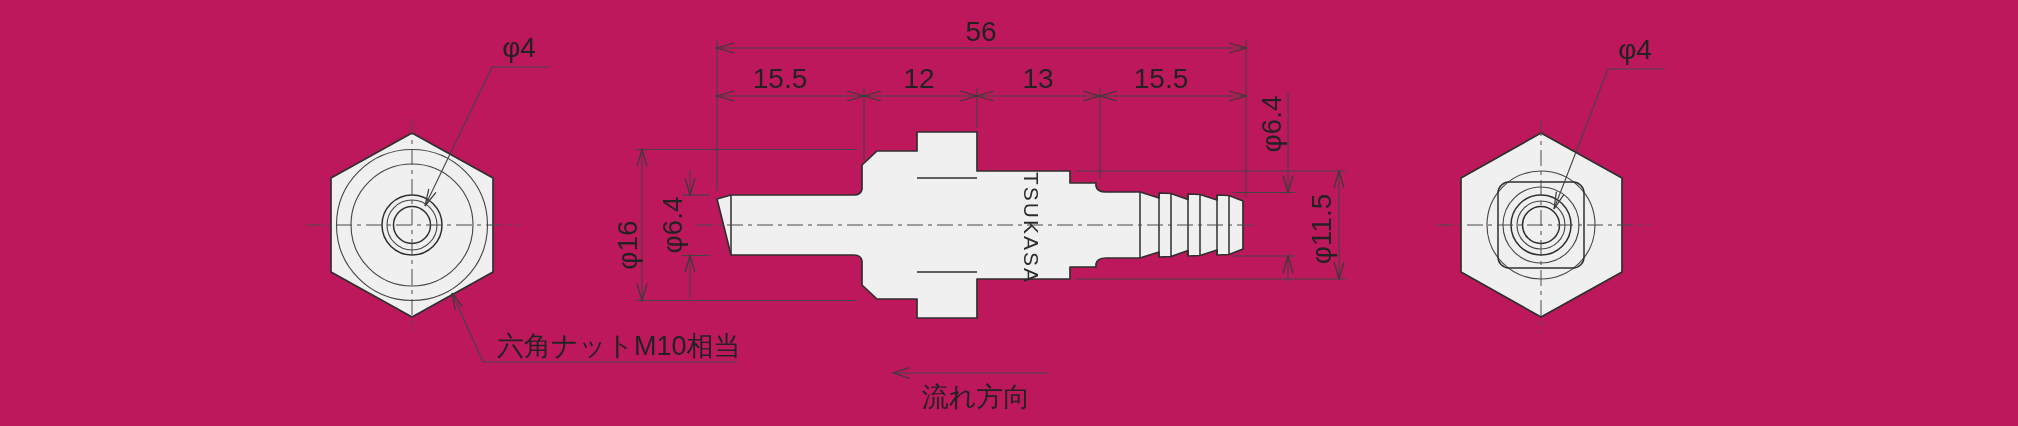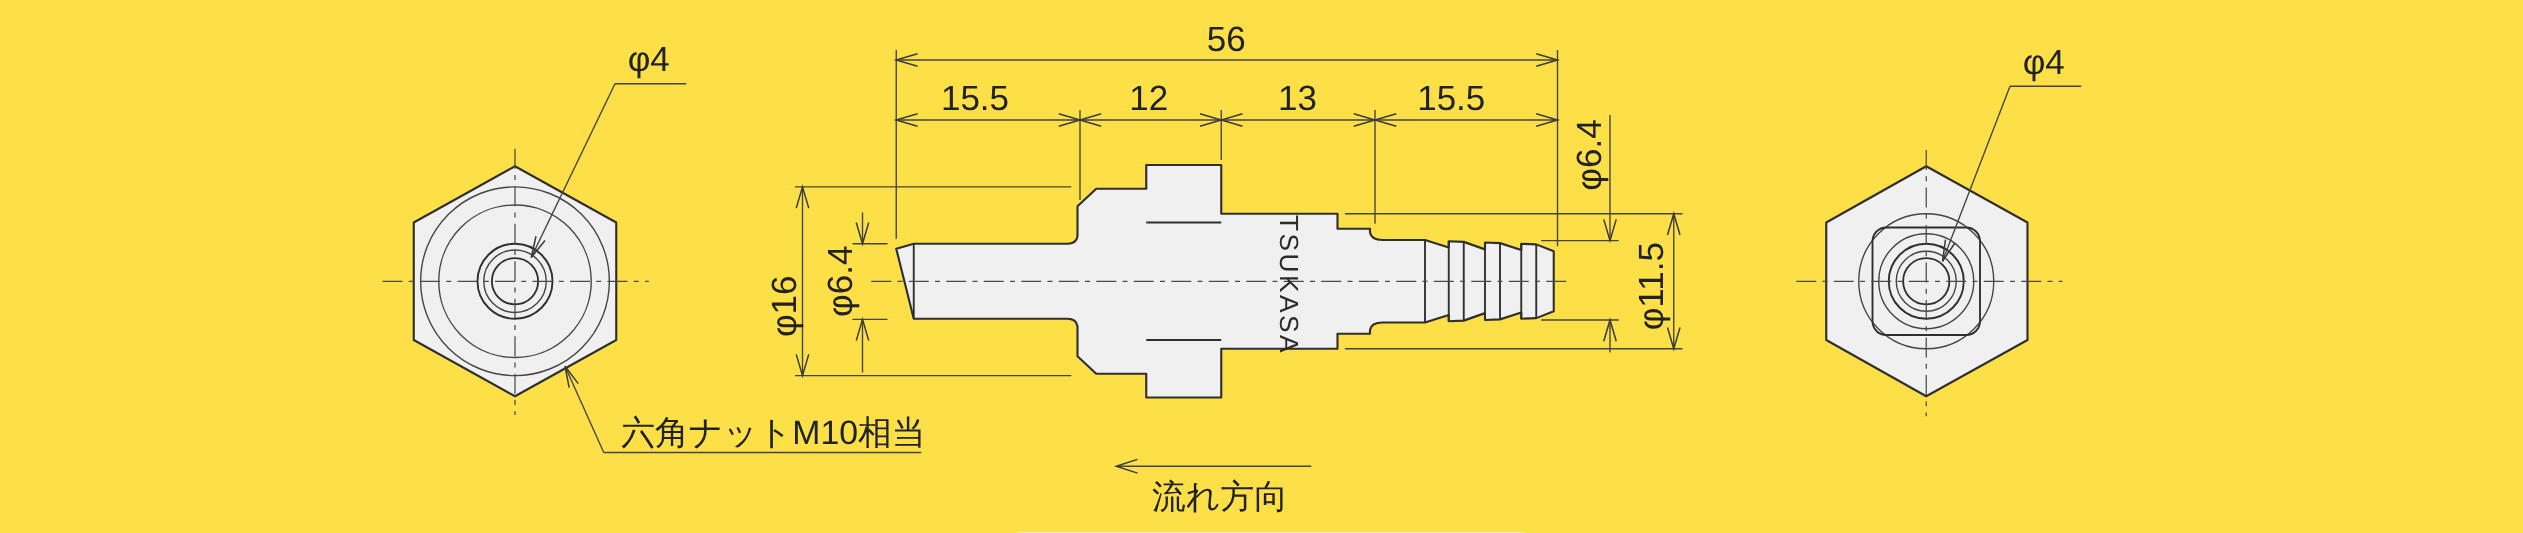--- a/index.html
+++ b/index.html
@@ -1,16 +1,16 @@
 <!DOCTYPE html>
 <html><head>
 <meta charset="utf-8">
 <style>
   html,body{margin:0;padding:0;background:#ffffff;}
-  .stage{position:relative;width:2018px;height:426px;background:#fde047;overflow:hidden;}
+  .stage{position:relative;width:2018px;height:426px;background:#be185d;overflow:hidden;}
   svg{display:block;}
   text{font-family:"Liberation Sans","DejaVu Sans",sans-serif;fill:#222222;}
   .dim-text{font-size:28px;}
   .jp-text{font-size:27px;}
   .brand-text{font-size:21px;letter-spacing:2px;fill:#2b2b2b;}
   .outline{fill:#f0f0f1;stroke:#2f2f2f;stroke-width:1.7;stroke-linejoin:round;}
   .edge{fill:none;stroke:#2f2f2f;stroke-width:1.5;}
   .thin{fill:none;stroke:#444444;stroke-width:1.1;}
   .arrow{fill:none;stroke:#3a3a3a;stroke-width:1.2;stroke-linejoin:miter;}
   .centerline{fill:none;stroke:#4a4a4a;stroke-width:1;stroke-dasharray:16 5 4 5;}

